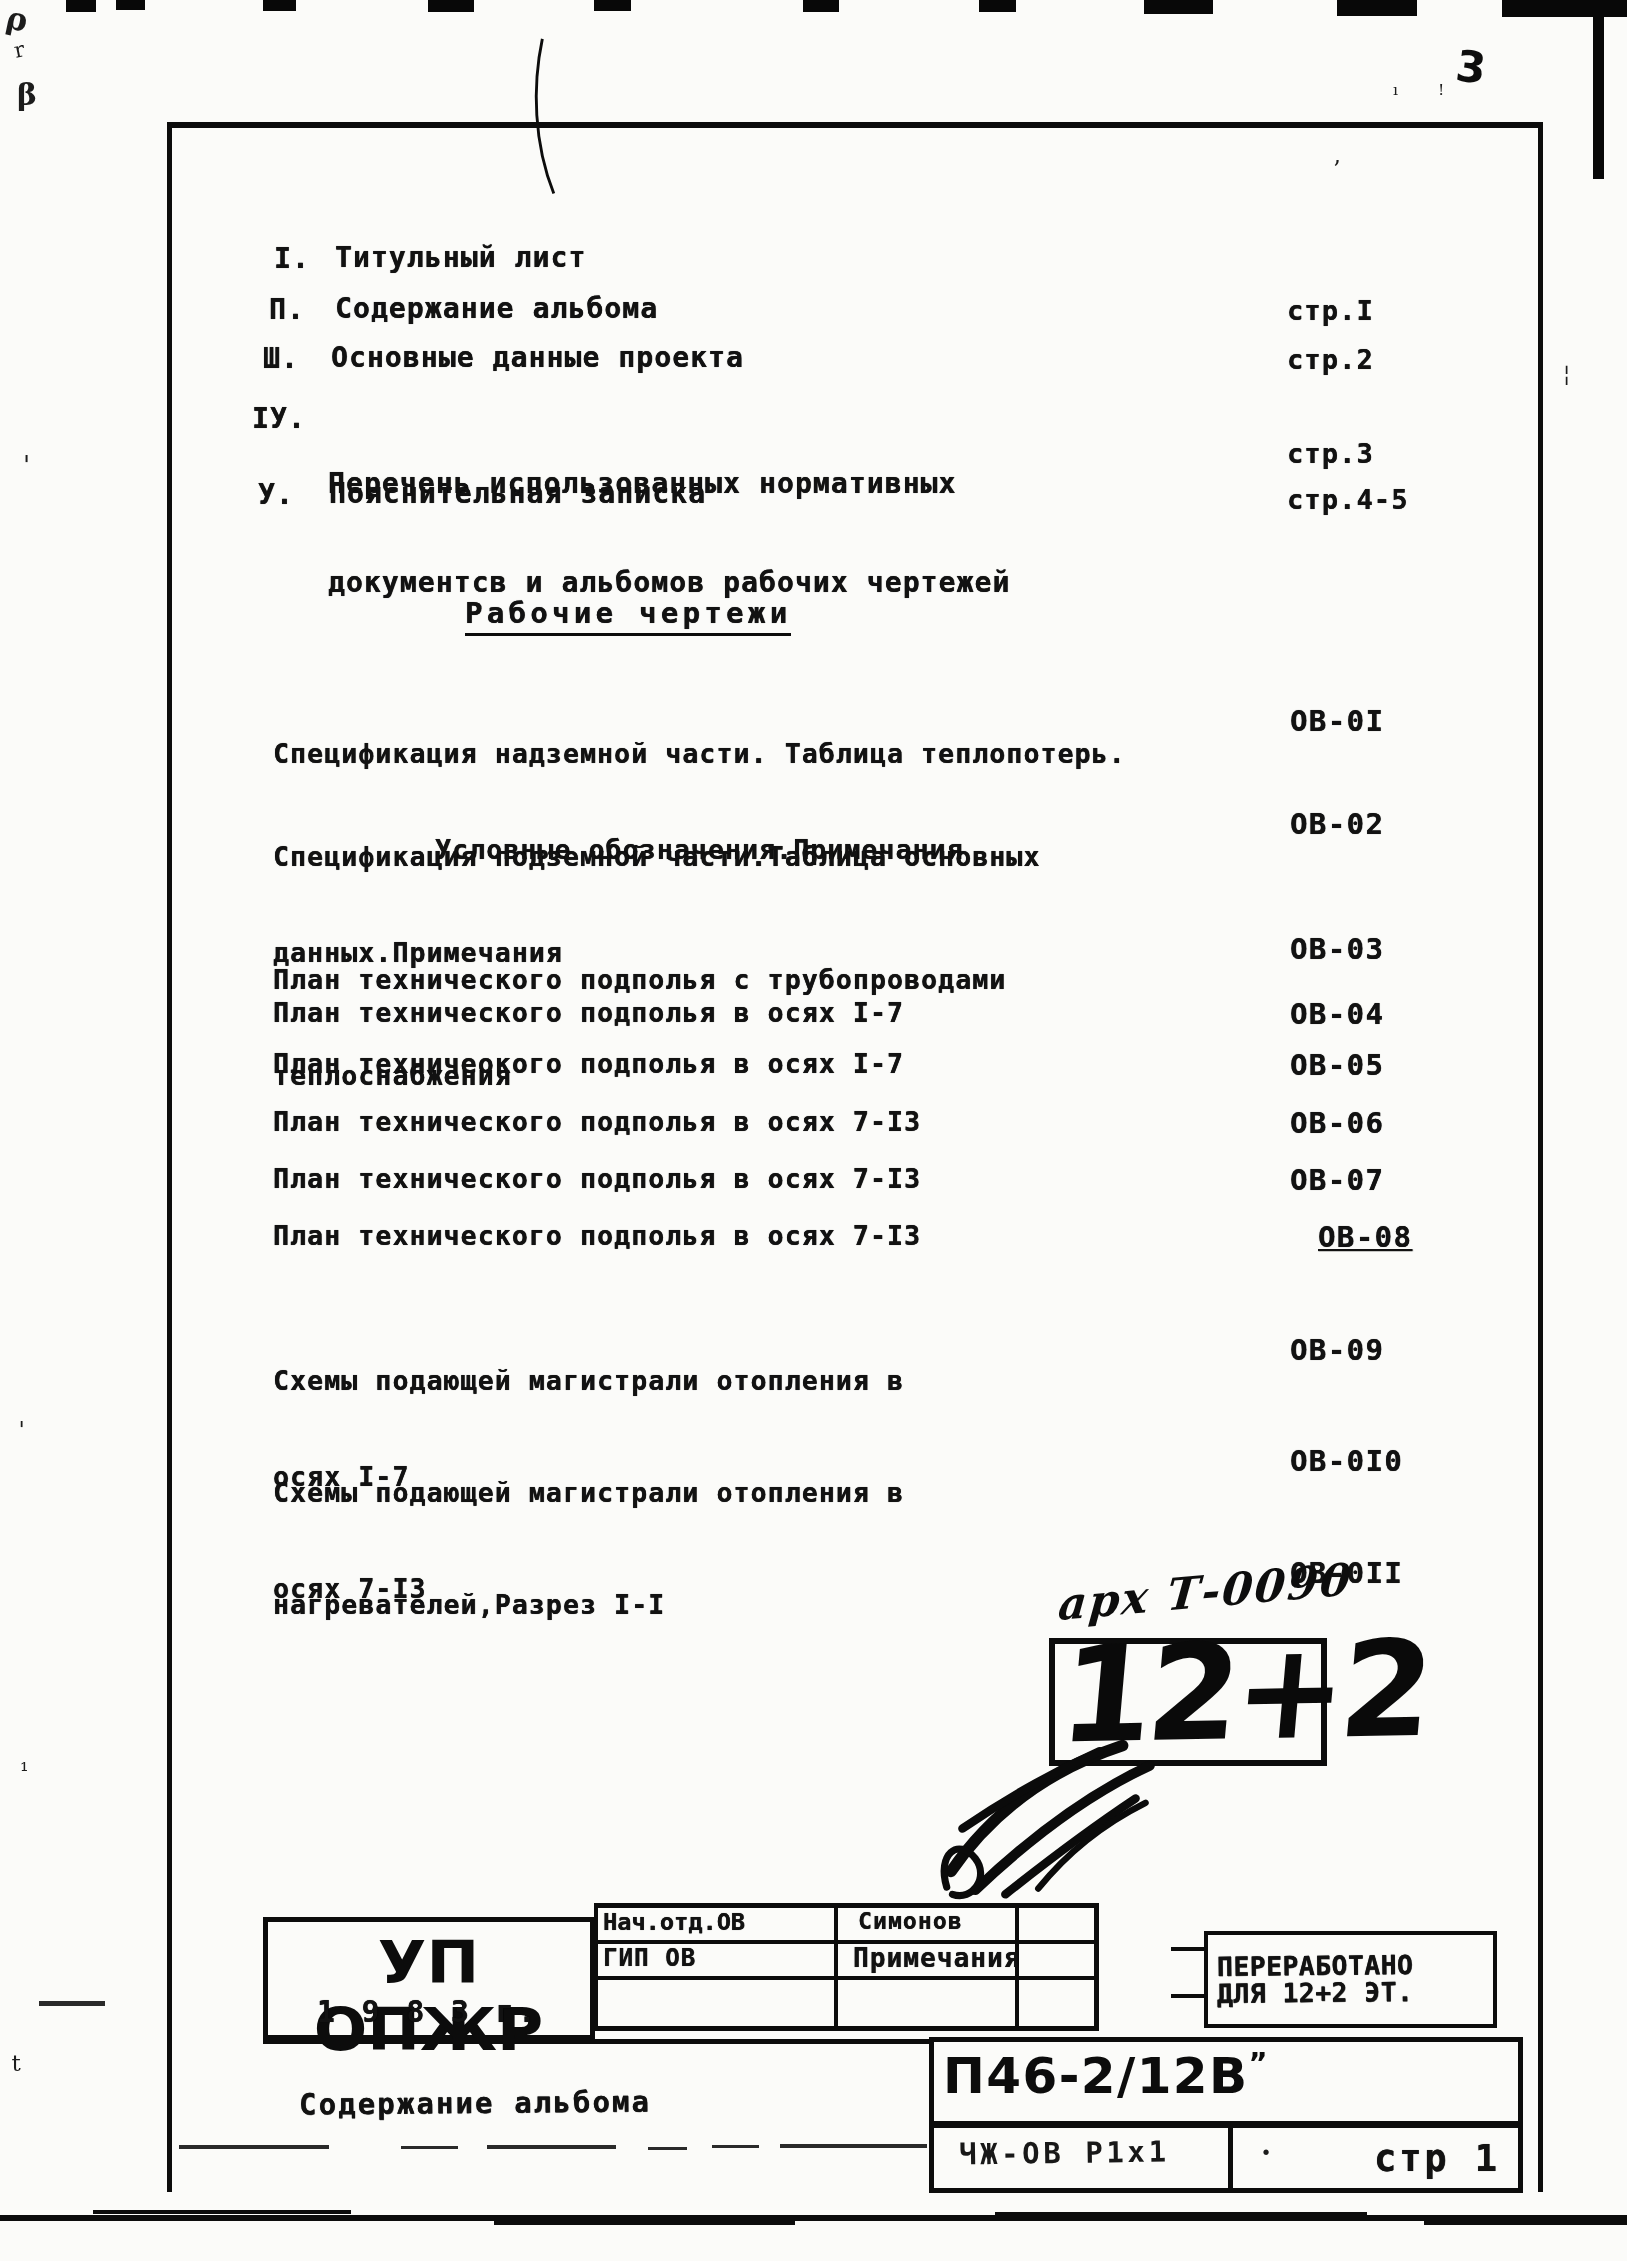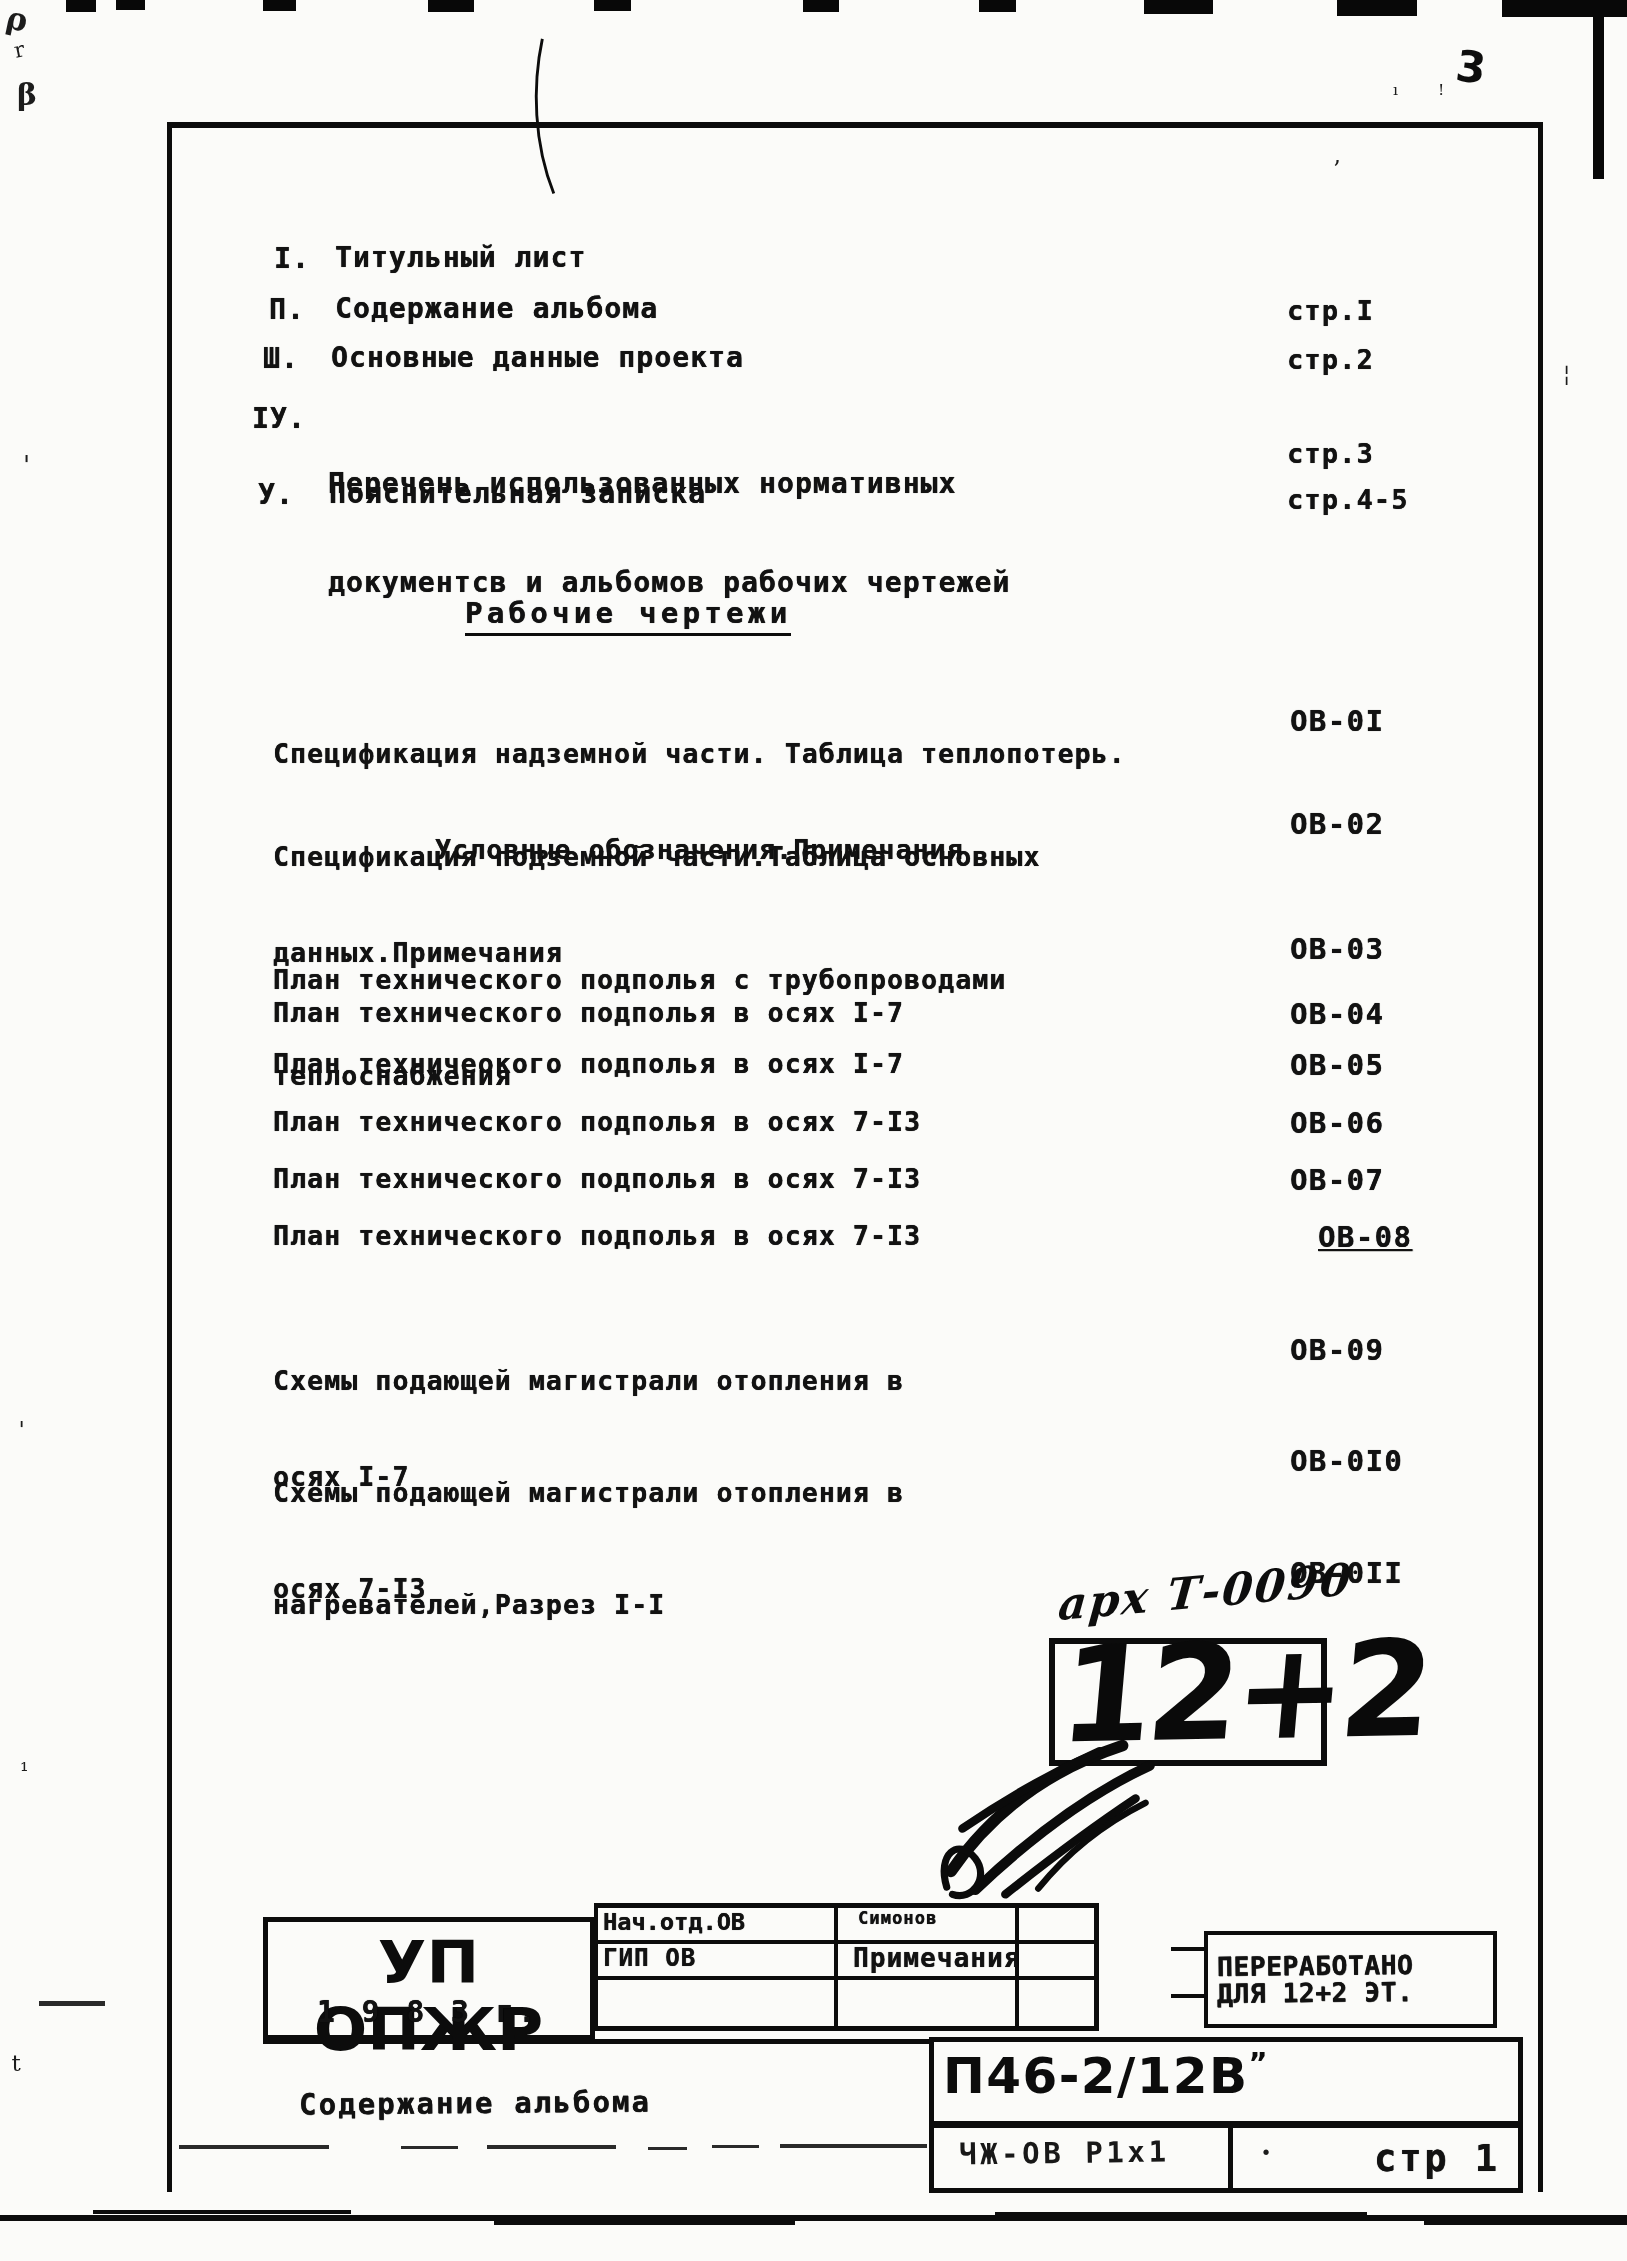--- a/index.html
+++ b/index.html
@@ -158,21 +158,21 @@
   <div class="ln" style="left:594px;top:1903px;width:504px;height:5px;"></div>
   <div class="ln" style="left:594px;top:1940px;width:504px;height:4.3px;"></div>
   <div class="ln" style="left:594px;top:1976px;width:504px;height:4.3px;"></div>
   <div class="ln" style="left:594px;top:2026px;width:504px;height:5px;"></div>
   <div class="ln" style="left:594px;top:1903px;width:4.3px;height:128px;"></div>
   <div class="ln" style="left:834px;top:1903px;width:4.3px;height:128px;"></div>
   <div class="ln" style="left:1015px;top:1903px;width:4.3px;height:128px;"></div>
   <div class="ln" style="left:1094px;top:1903px;width:5px;height:128px;"></div>
 
   <div class="tw" style="left:603px;top:1908px;font-size:23.6px;letter-spacing:0px;">Нач.отд.ОВ</div>
-  <div class="tw" style="left:858px;top:1908px;font-size:17px;">Симонов</div>
+  <div class="tw" style="left:858px;top:1908px;font-size:23px;">Симонов</div>
   <div class="tw" style="left:603px;top:1944px;font-size:24px;">ГИП ОВ</div>
   <div class="tw" style="left:853px;top:1943px;font-size:26px;">Примечания</div>
 
   <div class="box" style="left:1204px;top:1931px;width:285px;height:89px;border-width:4.3px;"></div>
   <div class="ln" style="left:1171px;top:1947px;width:33px;height:4.3px;"></div>
   <div class="ln" style="left:1171px;top:1994px;width:33px;height:4.3px;"></div>
   <div class="tw" style="left:1217px;top:1950px;font-size:26.5px;letter-spacing:0.4px;transform:rotate(-0.6deg);">ПЕРЕРАБОТАНО</div>
   <div class="tw" style="left:1217px;top:1977px;font-size:26.5px;letter-spacing:0.4px;transform:rotate(-0.6deg);">ДЛЯ 12+2 ЭТ.</div>
 
   <div class="ln" style="left:263px;top:2039px;width:666px;height:5px;"></div>

